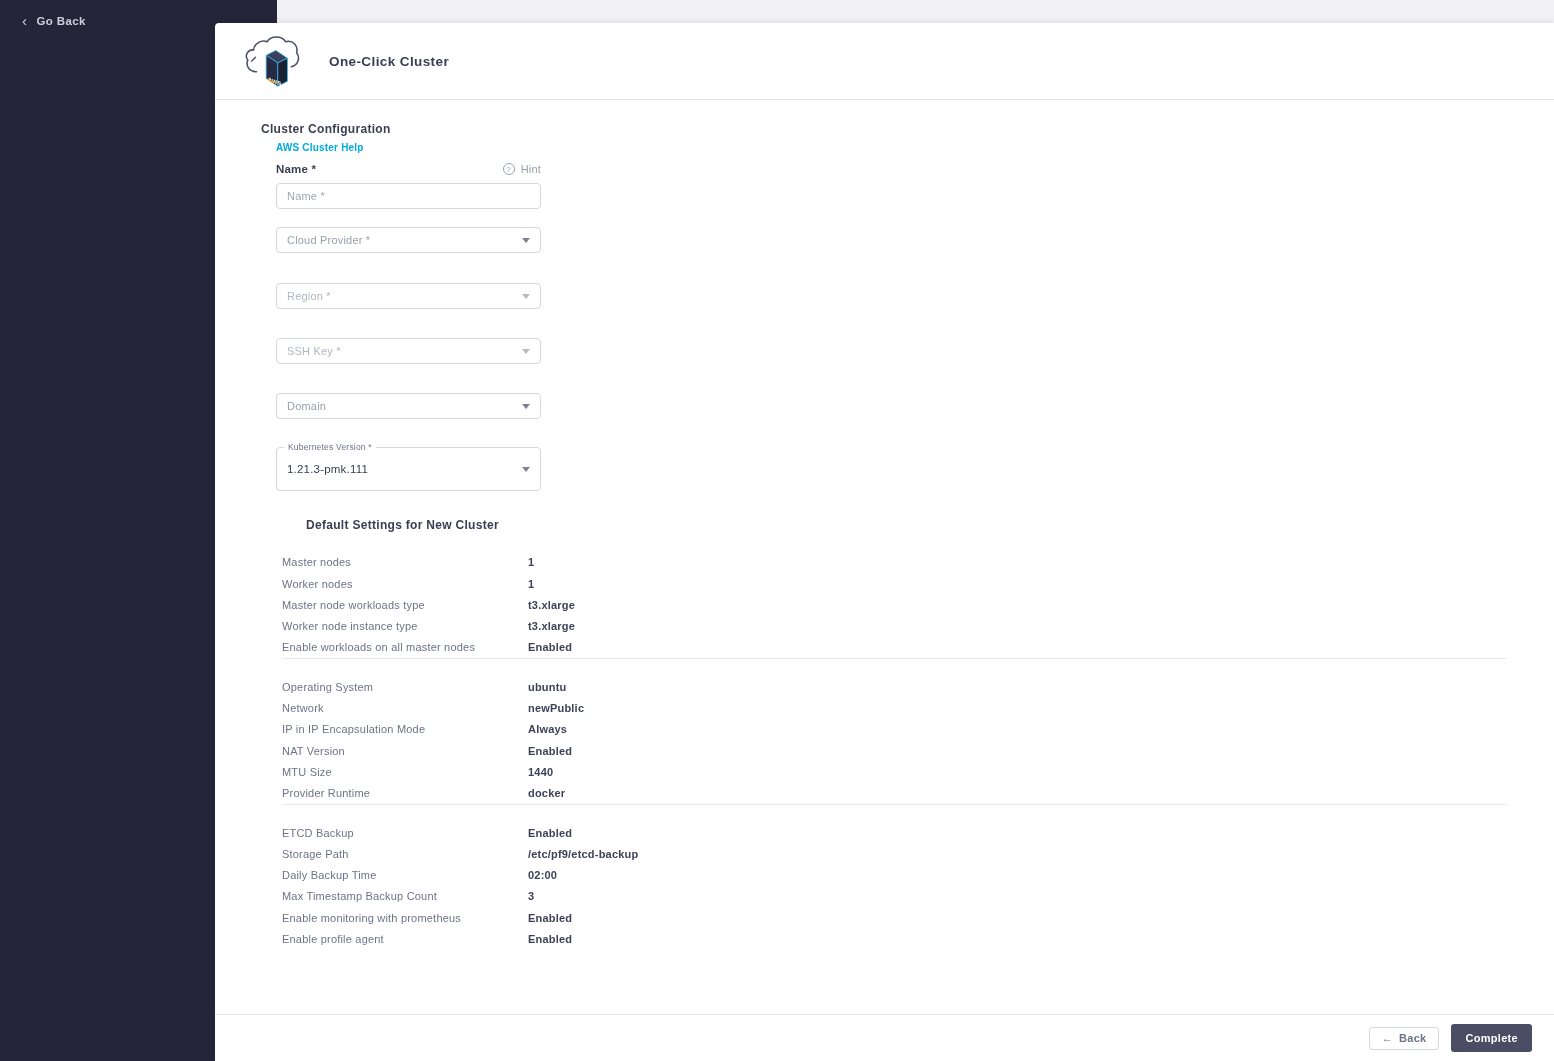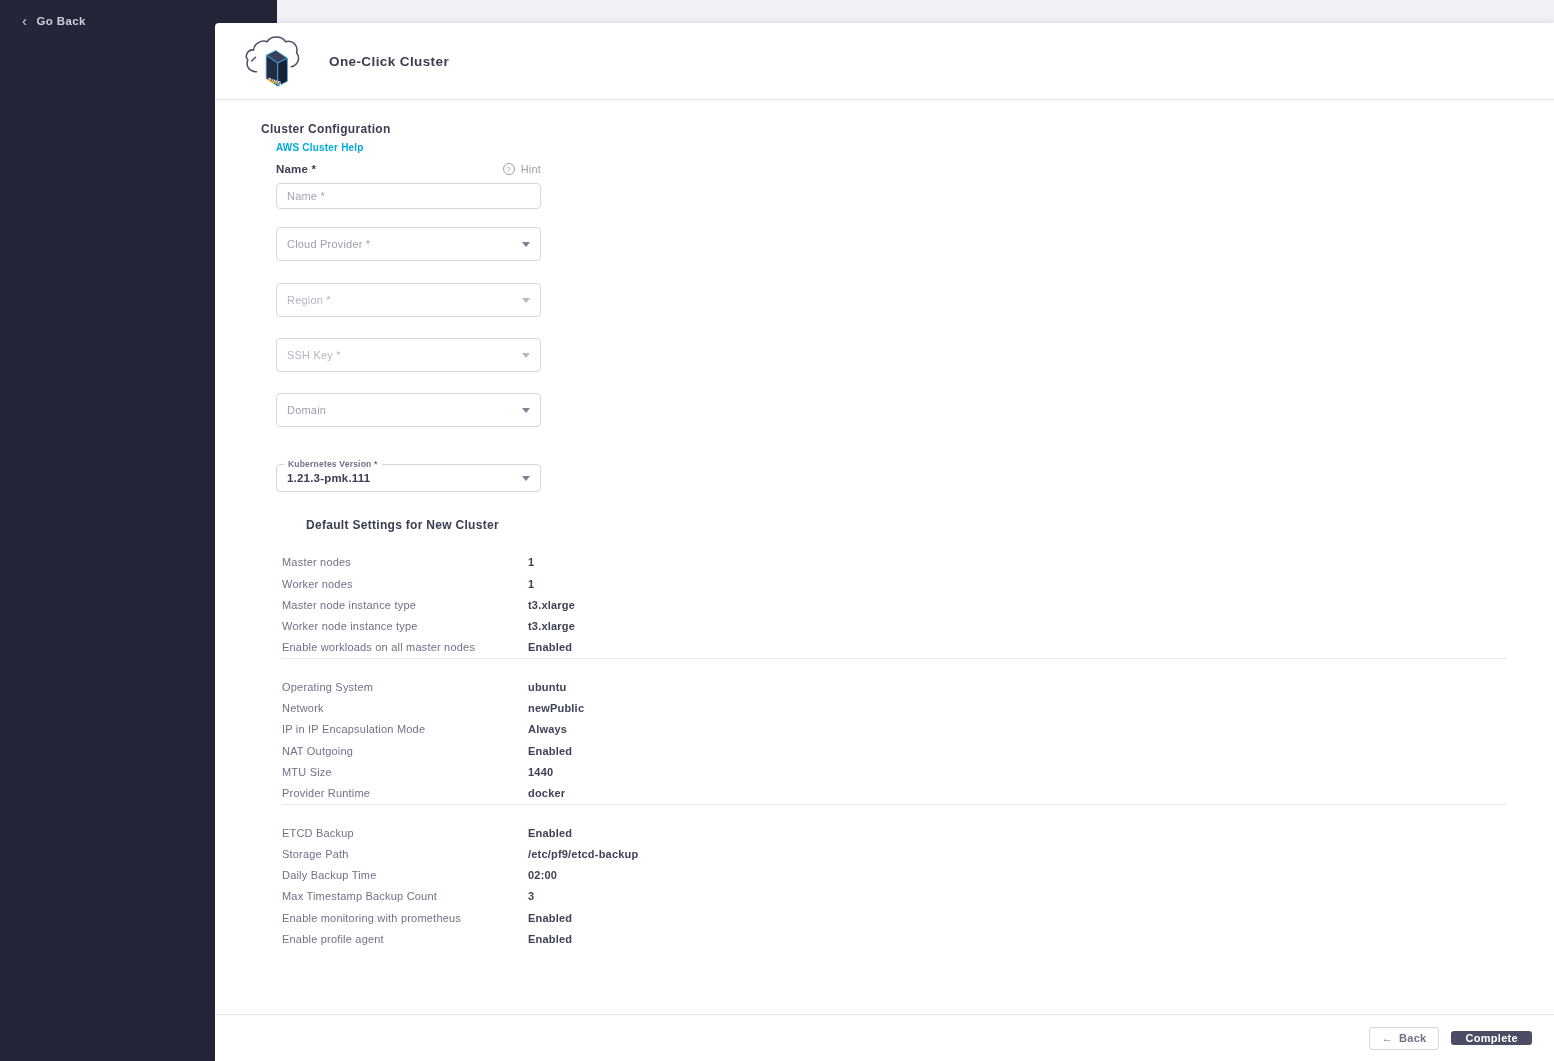--- a/index.html
+++ b/index.html
@@ -66,36 +66,36 @@
   .hint-text { font-size:11px; color:#9b9fad; }
   .text-input {
     position:absolute; left:61px; top:160px; width:265px; height:26px;
     border:1px solid #d5d7df; border-radius:4px;
     padding:0 10px; font-size:11px; color:#3a3e52; outline:none;
     font-family:"Liberation Sans", sans-serif; letter-spacing:.2px;
     background:#fff;
   }
   .text-input::placeholder { color:#a2a6b3; opacity:1; }
   .select {
-    position:absolute; left:61px; width:265px; height:34px;
+    position:absolute; left:61px; width:265px; height:26px;
     border:1px solid #d5d7df; border-radius:4px;
     display:flex; align-items:center; padding:0 10px;
     background:#fff; cursor:pointer;
   }
   .select .ph { color:#9ca0ac; font-size:11px; flex:1; }
   .select.dim .ph { color:#b3b6c0; }
   .caret {
     width:0; height:0;
     border-left:4px solid transparent; border-right:4px solid transparent;
     border-top:5px solid #7c8193;
   }
   .select.dim .caret { border-top-color:#b7bac3; }
   .sel-cloud { top:204px; } .sel-region { top:260px; }
   .sel-ssh { top:315px; } .sel-domain { top:370px; }
-  .sel-k8s { top:441px; height:28px;font-weight:bold; }
+  .sel-k8s { top:424px; height:44px; }
   .sel-k8s .value { color:#3a3e52; font-size:11.5px; flex:1; }
   .k8s-label {
     position:absolute; top:-6px; left:7px; background:#fff; padding:0 4px;
     font-size:8.5px; color:#6e7287; letter-spacing:.2px;
   }
   
   .def-title { position:absolute; left:44px; top:495px;margin-left:47px; }
   .def-list { position:absolute; left:67px; top:524px; width:1225px; }
   .row { display:flex; align-items:flex-end; height:21.3px; }
   .row-label { width:246px; color:#6e7287; font-size:11px; }
@@ -109,21 +109,21 @@
     gap:12px; padding-right:22px;
   }
   .btn-back {
     height:23px; padding:0 12px;
     border:1px solid #d5d7df; border-radius:3px; background:#fff;
     color:#6e7287; font-size:11px; font-weight:700;
     display:flex; align-items:center; gap:6px; cursor:pointer;
     font-family:"Liberation Sans", sans-serif; letter-spacing:.3px;
   }
   .btn-complete {
-    height:14px; padding:0 14px;
+    height:28px; padding:0 14px;
     border:none; border-radius:3px; background:#4a4d63;
     color:#ffffff; font-size:11px; font-weight:700; cursor:pointer;
     font-family:"Liberation Sans", sans-serif; letter-spacing:.3px;
   }
 </style>
 </head>
 <body>
 
 <div class="sidebar">
   <div class="go-back">
@@ -192,21 +192,21 @@
   <div class="def-list">
     <div class="row">
       <div class="row-label">Master nodes</div>
       <div class="row-value">1</div>
     </div>
     <div class="row">
       <div class="row-label">Worker nodes</div>
       <div class="row-value">1</div>
     </div>
     <div class="row">
-      <div class="row-label">Master node instance type</div>
+      <div class="row-label">Master node workloads type</div>
       <div class="row-value">t3.xlarge</div>
     </div>
     <div class="row">
       <div class="row-label">Worker node instance type</div>
       <div class="row-value">t3.xlarge</div>
     </div>
     <div class="row">
       <div class="row-label">Enable workloads on all master nodes</div>
       <div class="row-value">Enabled</div>
     </div>
@@ -219,21 +219,21 @@
     </div>
     <div class="row">
       <div class="row-label">Network</div>
       <div class="row-value">newPublic</div>
     </div>
     <div class="row">
       <div class="row-label">IP in IP Encapsulation Mode</div>
       <div class="row-value">Always</div>
     </div>
     <div class="row">
-      <div class="row-label">NAT Outgoing</div>
+      <div class="row-label">NAT Version</div>
       <div class="row-value">Enabled</div>
     </div>
     <div class="row">
       <div class="row-label">MTU Size</div>
       <div class="row-value">1440</div>
     </div>
     <div class="row">
       <div class="row-label">Provider Runtime</div>
       <div class="row-value">docker</div>
     </div>

